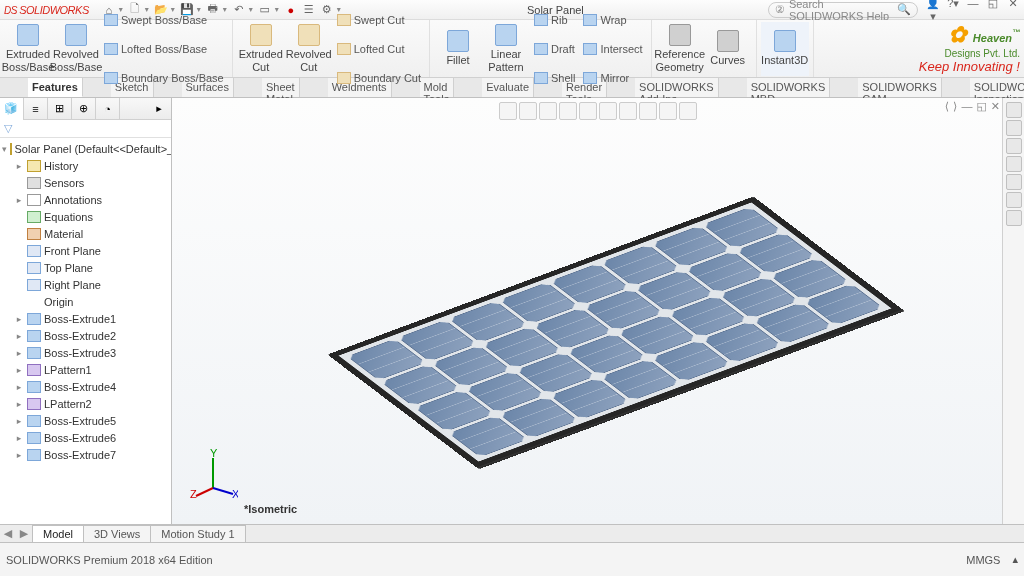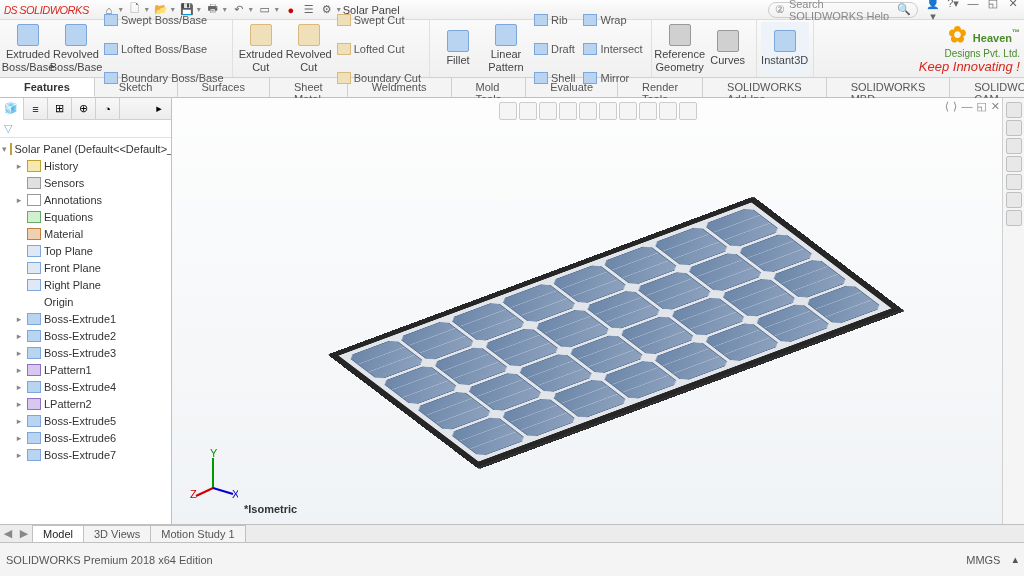--- a/index.html
+++ b/index.html
@@ -3,43 +3,43 @@
 <meta charset="utf-8">
 <style>
 * { margin: 0; padding: 0; box-sizing: border-box; font-family: "Segoe UI", Tahoma, sans-serif; font-size: 11px; }
 body { width: 1024px; height: 576px; background: #fff; overflow: hidden; display: flex; flex-direction: column; }
 .titlebar { height: 20px; background: linear-gradient(#fdfdfd,#f0f0f0); display: flex; align-items: center; padding: 0 4px; border-bottom: 1px solid #dcdcdc; }
 .sw-logo { color: #d9261c; font-weight: normal; font-style: italic; font-size: 12px; letter-spacing: -0.5px; }
 .sw-logo .ds { font-size: 10px; }
 .qat { display: flex; align-items: center; gap: 2px; margin-left: 12px; }
 .qat .ic, .qat .sep { width: 16px; height: 16px; display: flex; align-items: center; justify-content: center; color: #666; }
 .qat .dd { width: 6px; color: #888; font-size: 8px; }
-.title { flex: 1; text-align: left; color: #444; }
+.title { flex: 1; text-align: center; color: #444; }
 .search-box { width: 150px; height: 16px; border: 1px solid #ccc; border-radius: 8px; font-size: 10px; padding: 0 6px; color: #888; display: flex; align-items: center; }
 .winbtns { display: flex; gap: 6px; margin-left: 8px; color: #666; }
 .winbtns span { width: 14px; text-align: center; }
 
 .ribbon { height: 58px; background: linear-gradient(#fafafa,#f0f0f0); border-bottom: 1px solid #d0d0d0; display: flex; align-items: stretch; position: relative; }
 .rgroup { display: flex; align-items: center; padding: 2px 4px; border-right: 1px solid #e0e0e0; }
 .bigbtn { display: flex; flex-direction: column; align-items: center; justify-content: center; width: 48px; height: 54px; color: #444; text-align: center; line-height: 1.1; }
 .bigbtn .ic { width: 22px; height: 22px; background: #b9d4f0; border: 1px solid #7da7d9; border-radius: 2px; margin-bottom: 2px; }
 .bigbtn .ic.cut { background: #f0e0b9; border-color: #d9b97d; }
 .bigbtn .ic.ref { background: #d0d0d0; border-color: #999; }
 .smallcol { display: flex; flex-direction: column; justify-content: center; gap: 12px; padding: 0 2px; }
 .smallbtn { display: flex; align-items: center; height: 17px; padding: 0 2px; color: #555; white-space: nowrap; }
 .smallbtn .ic { width: 14px; height: 12px; background: #b9d4f0; border: 1px solid #7da7d9; margin-right: 3px; }
 .smallbtn .ic.cut { background: #f0e0b9; border-color: #d9b97d; }
 .heaven { position: absolute; right: 4px; top: 2px; text-align: right; }
-.heaven .ln1 { color: #4a8a2a; font-weight: bold; font-size: 18px; font-family: Georgia, serif; }
+.heaven .ln1 { color: #4a8a2a; font-style: italic; font-weight: bold; font-size: 18px; font-family: Georgia, serif; }
 .heaven .ln1 b { color: #f5a000; font-size: 22px; }
 .heaven .ln2 { color: #4a8a2a; font-size: 10px; }
 .heaven .ln3 { color: #d9261c; font-style: italic; font-size: 13px; }
 
 .cmdtabs { height: 20px; background: #e8e8e8; display: flex; border-bottom: 1px solid #c0c0c0; }
-.cmdtabs .t { padding: 3px 24px; border-right: 1px solid #d0d0d0; color: #555; background: #f4f4f4; }
+.cmdtabs .t { padding: 3px 4px; border-right: 1px solid #d0d0d0; color: #555; background: #f4f4f4; margin-left: 28px; }
 .cmdtabs .t.active { background: #fff; border-bottom: 1px solid #fff; font-weight: 600; color: #333; }
 
 .mainrow { flex: 1; display: flex; min-height: 0; position: relative; }
 .fm { width: 172px; border-right: 1px solid #c0c0c0; background: #fff; display: flex; flex-direction: column; }
 .fmtabs { height: 22px; display: flex; align-items: center; gap: 0; border-bottom: 1px solid #d0d0d0; background: linear-gradient(#f8f8f8,#ececec); }
 .fmtabs .t { width: 24px; height: 22px; display: flex; align-items: center; justify-content: center; border-right: 1px solid #d0d0d0; }
 .fmtabs .t.active { background: #fff; }
 .fmfilter { height: 18px; border-bottom: 1px solid #e0e0e0; display: flex; align-items: center; padding: 0 4px; color: #7da7d9; }
 .tree { flex: 1; overflow: auto; padding: 2px 0; }
 .tree-row { display: flex; align-items: center; height: 17px; padding-left: 2px; color: #333; white-space: nowrap; }
@@ -293,26 +293,26 @@
             <span>Equations</span>
           </div>
           <div class="tree-row indent">
             <span class="exp"></span>
             <span class="ic ic-mat"></span>
             <span>Material <not specified=""></not></span>
           </div>
           <div class="tree-row indent">
             <span class="exp"></span>
             <span class="ic ic-plane"></span>
+            <span>Front Plane</span>
+          </div>
+          <div class="tree-row indent">
+            <span class="exp"></span>
+            <span class="ic ic-plane"></span>
             <span>Top Plane</span>
-          </div>
-          <div class="tree-row indent">
-            <span class="exp"></span>
-            <span class="ic ic-plane"></span>
-            <span>Front Plane</span>
           </div>
           <div class="tree-row indent">
             <span class="exp"></span>
             <span class="ic ic-plane"></span>
             <span>Right Plane</span>
           </div>
           <div class="tree-row indent">
             <span class="exp"></span>
             <span class="ic ic-origin"></span>
             <span>Origin</span>

